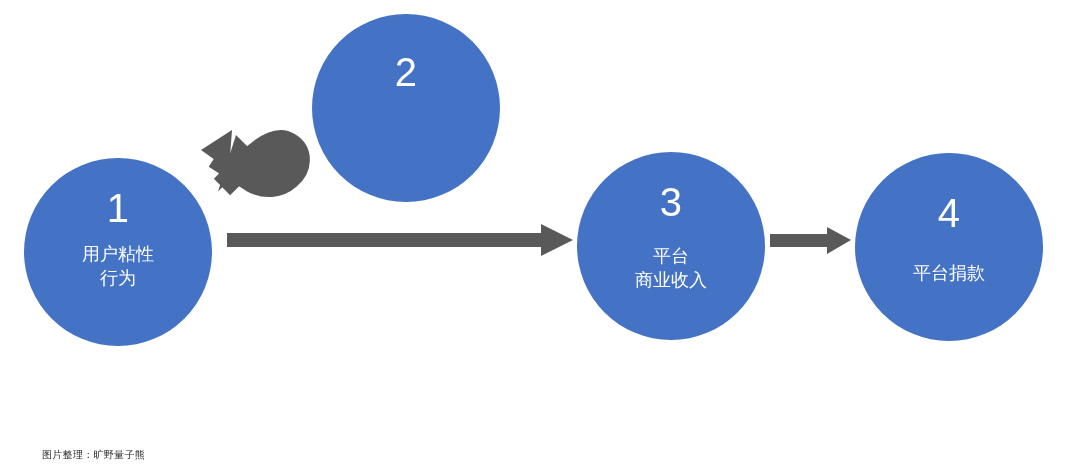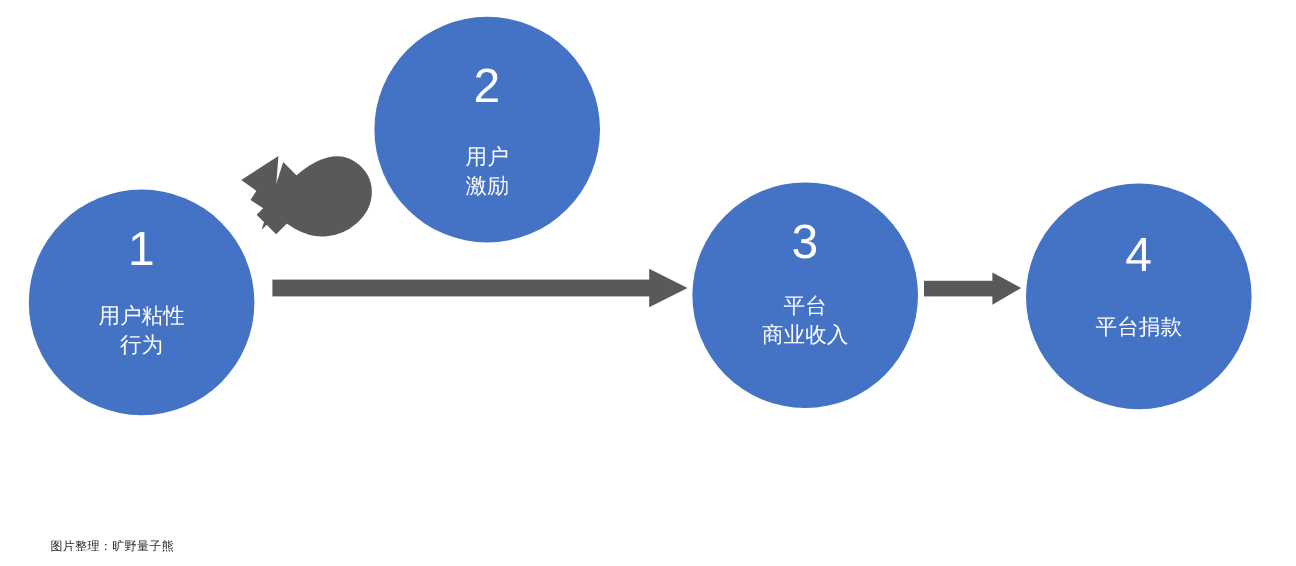--- a/index.html
+++ b/index.html
@@ -46,21 +46,21 @@
     font-size: 18px;
     font-weight: 400;
     line-height: 24px;
     font-family: "DejaVu Sans", "Liberation Sans", sans-serif;
     white-space: pre-line;
   }
 
   
   #node-1 { left: 24px;  top: 158px; width: 188px; height: 188px; }
   #node-1 .node-num   { top: 30px; }
-  #node-1 .node-label { top: 94px; }
+  #node-1 .node-label { top: 84px; }
 
   
   #node-2 { left: 312px; top: 14px;  width: 188px; height: 188px; }
   #node-2 .node-num   { top: 38px; }
   #node-2 .node-label { top: 106px; }
 
   
   #node-3 { left: 577px; top: 152px; width: 188px; height: 188px; }
   #node-3 .node-num   { top: 30px; }
   #node-3 .node-label { top: 92px; }
@@ -136,22 +136,20 @@
   </svg>
 
   <div class="node" id="node-1">
     <div class="node-num">1</div>
     <div class="node-label">用户粘性
 行为</div>
   </div>
 
   <div class="node" id="node-2">
     <div class="node-num">2</div>
-    <div class="node-label">用户
-激励</div>
   </div>
 
   <div class="node" id="node-3">
     <div class="node-num">3</div>
     <div class="node-label">平台
 商业收入</div>
   </div>
 
   <div class="node" id="node-4">
     <div class="node-num">4</div>

